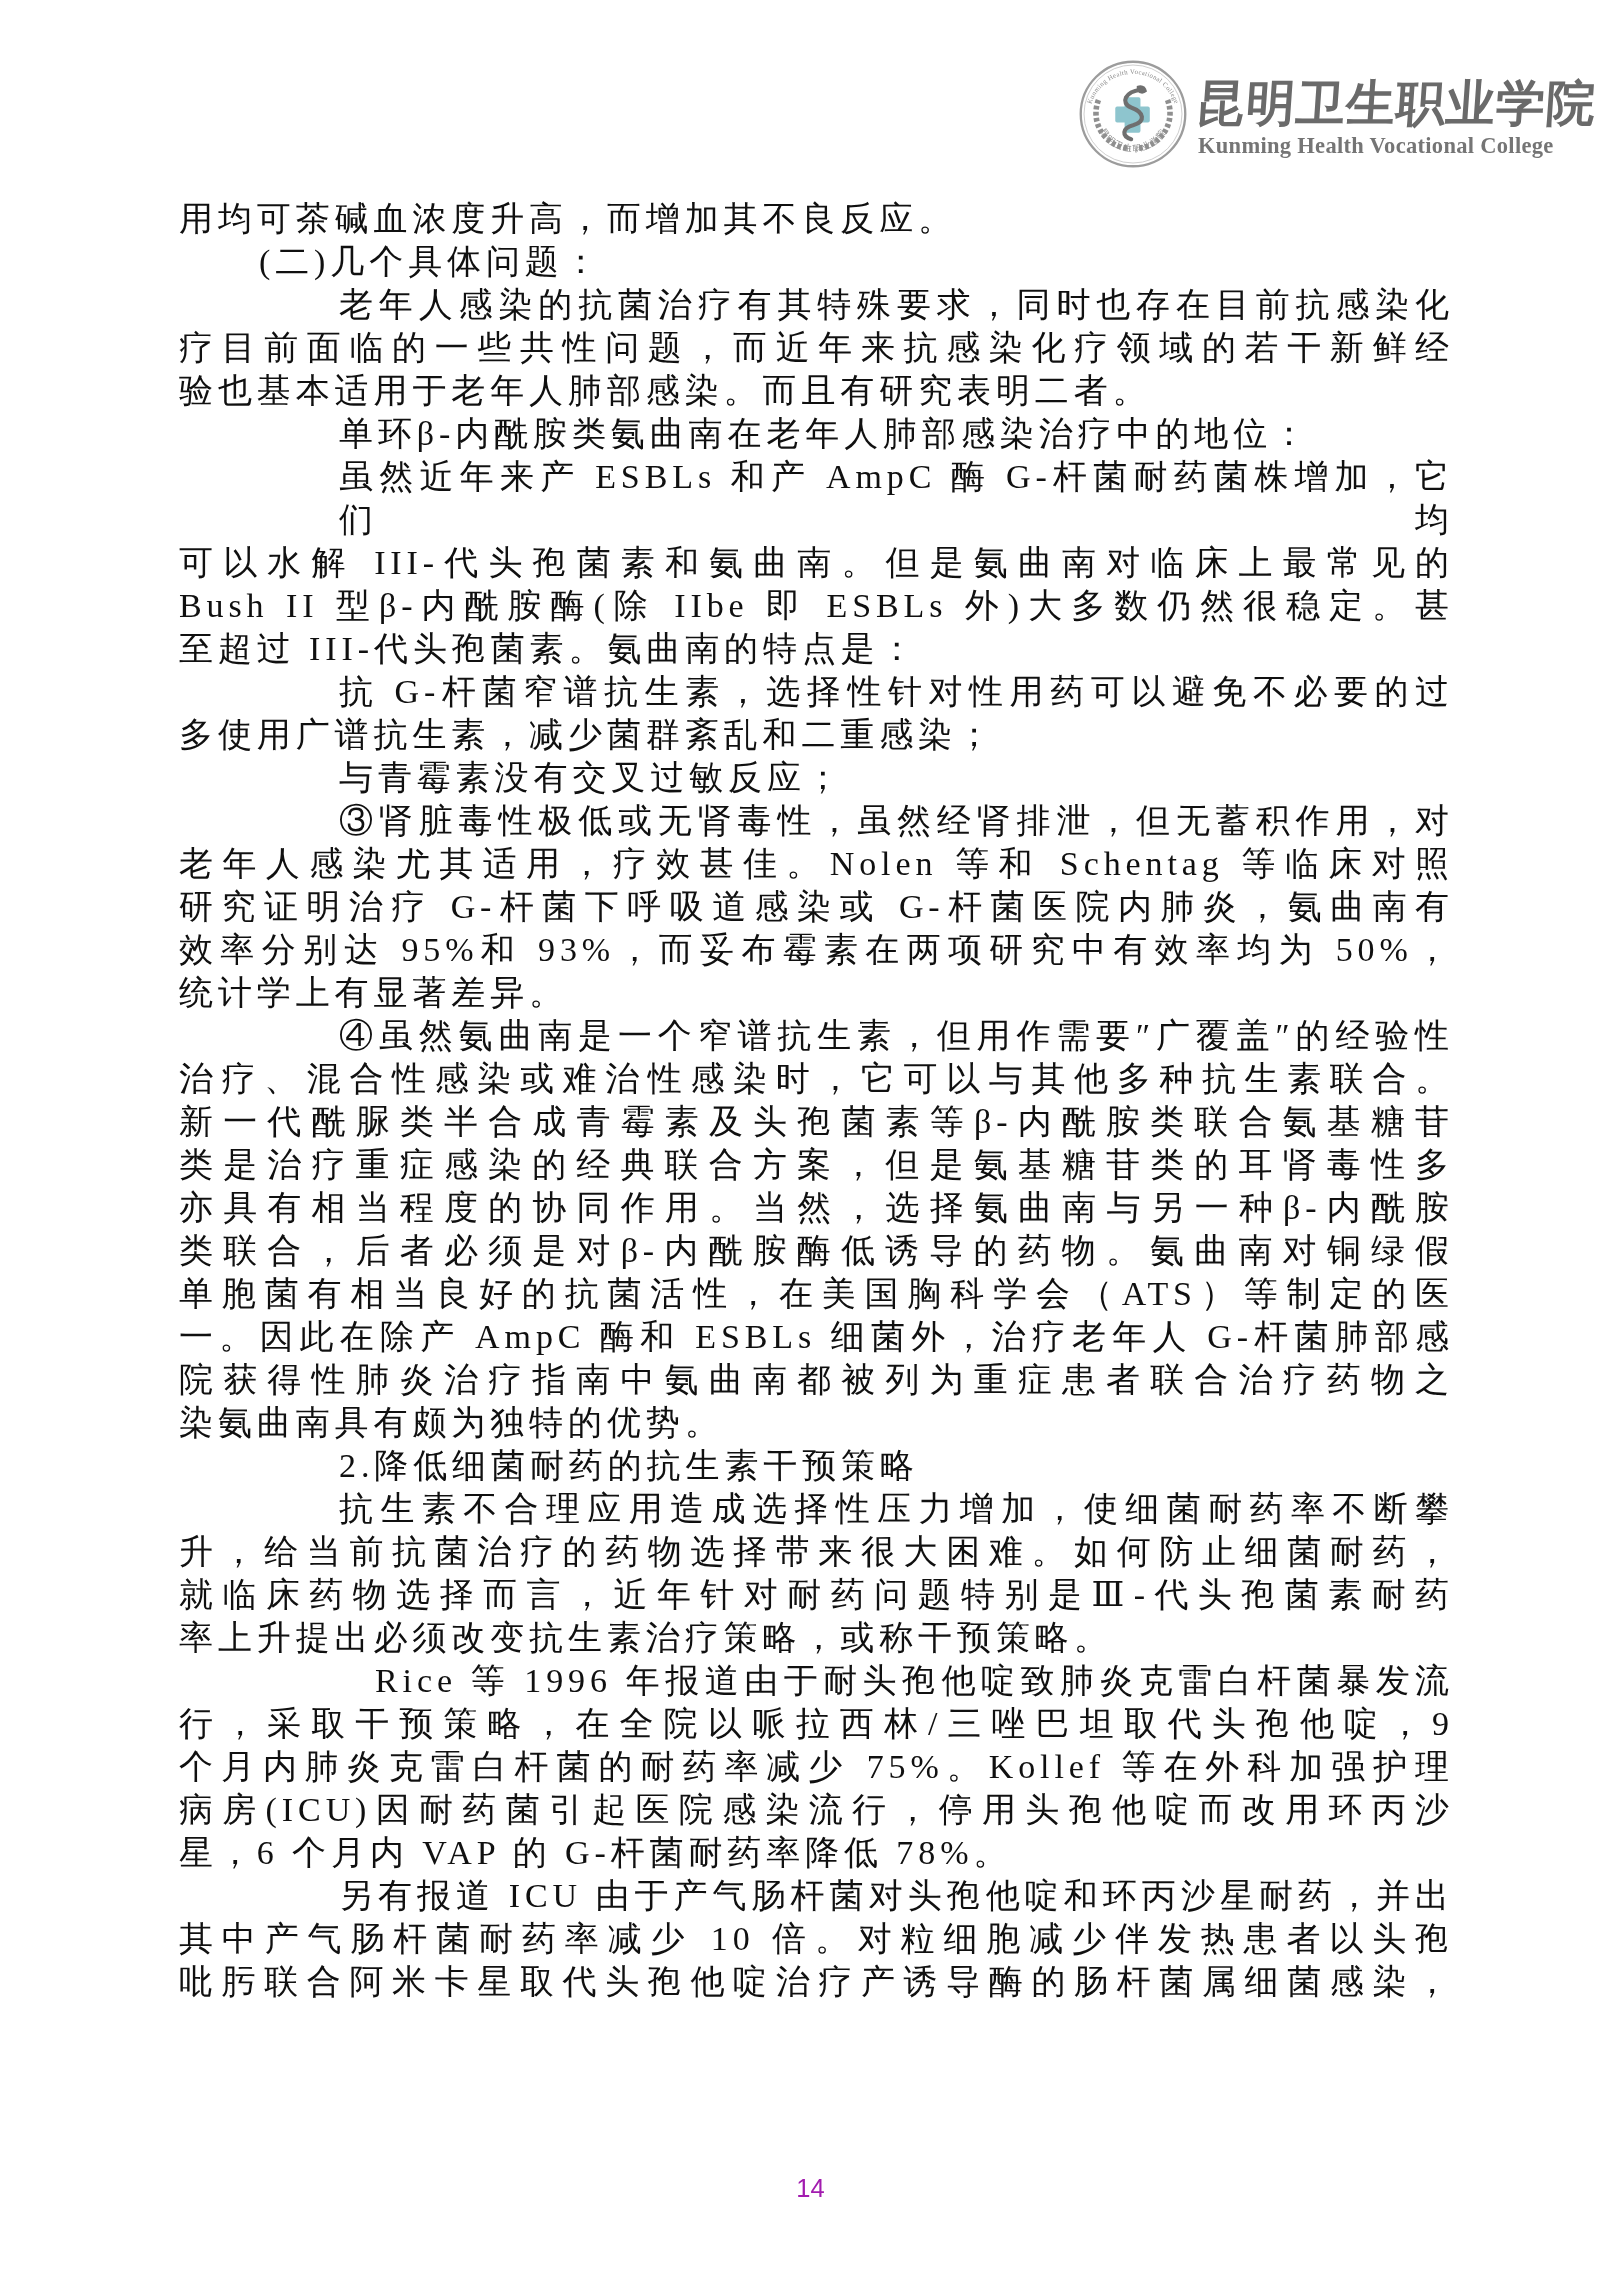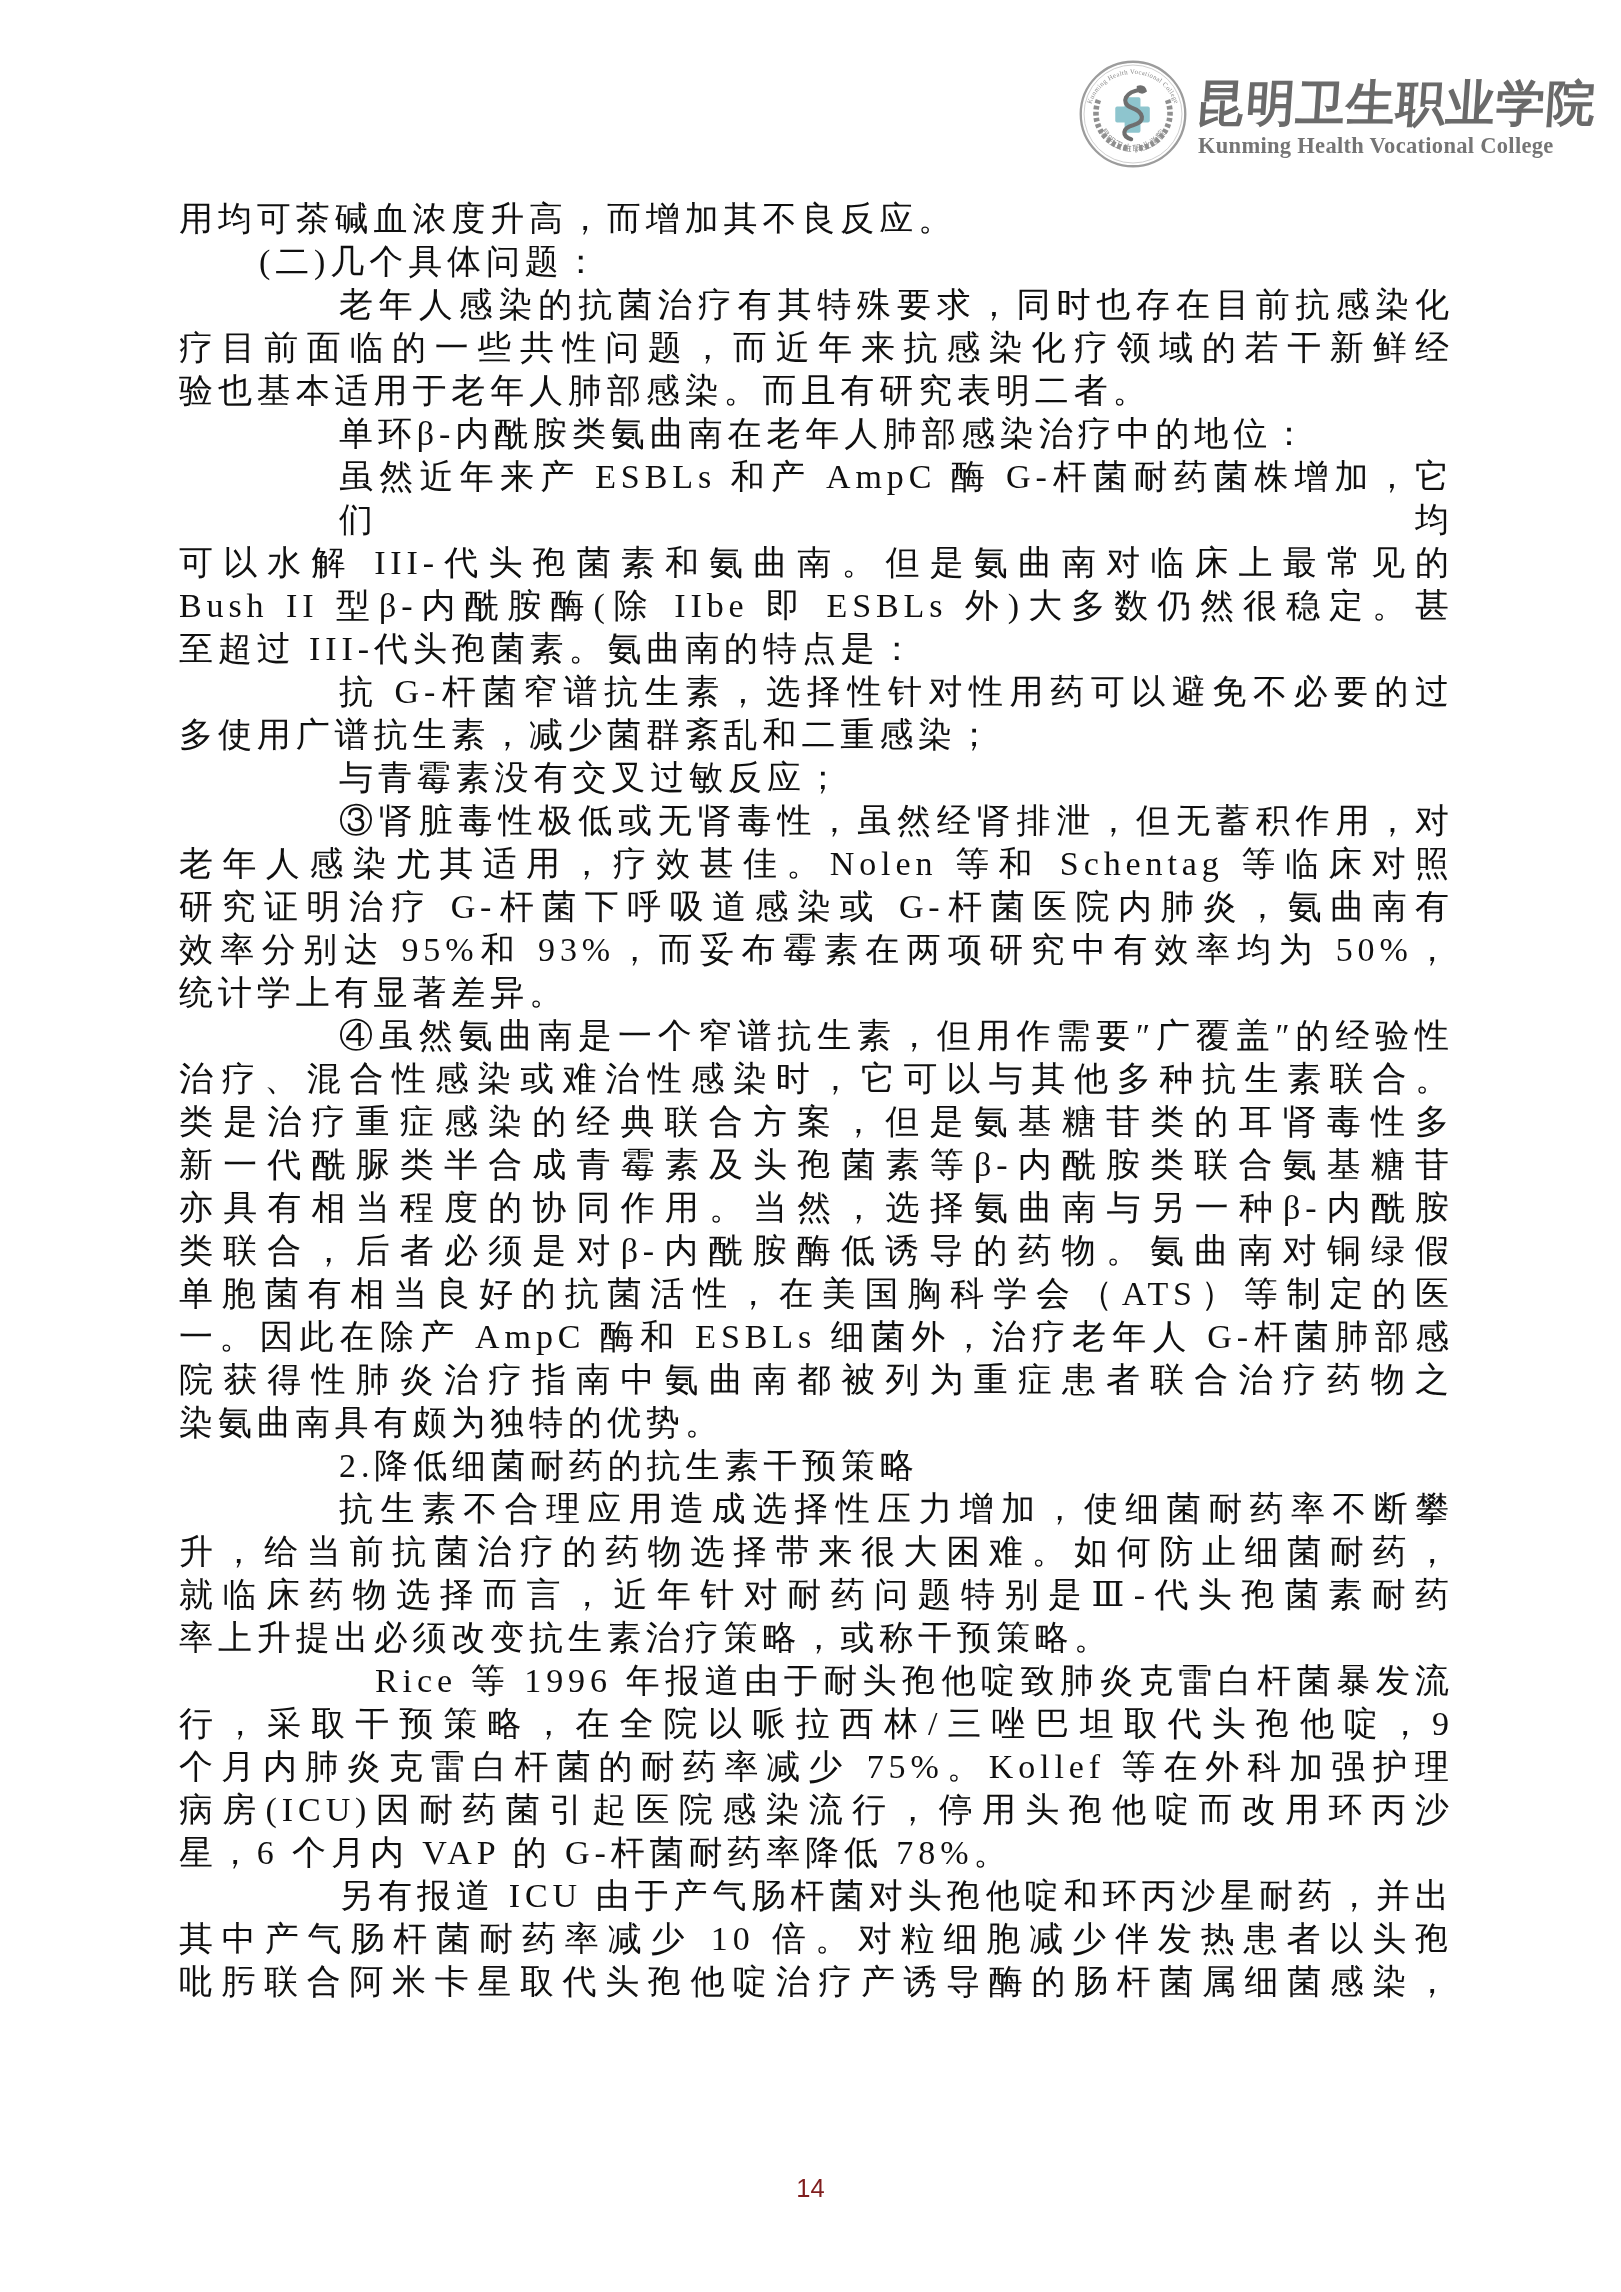--- a/index.html
+++ b/index.html
@@ -36,21 +36,21 @@
     white-space: normal; text-align: left; color: #101010; margin-left: 17px;
   }
   .line.just { text-align: justify; text-align-last: justify; }
   .line.ind1 { padding-left: 80px; }
   .line.ind2 { padding-left: 160px; }
   .line.ind3 { padding-left: 196px; }
 
   
   .pageno {
     position: absolute; left: 0; top: 2174px; width: 100%;
-    text-align: center; font-size: 25.5px; color: #7f1d1d;
+    text-align: center; font-size: 25.5px; color: #a21caf;
     font-family: "Liberation Sans", "DejaVu Sans", sans-serif;
   }
 </style>
 </head>
 <body>
 
 <div class="page">
 
   <svg class="seal" viewBox="0 0 120 120" aria-hidden="true">
     <defs>
@@ -93,22 +93,22 @@
       <div class="line just ind2">抗 G-杆菌窄谱抗生素，选择性针对性用药可以避免不必要的过</div>
       <div class="line">多使用广谱抗生素，减少菌群紊乱和二重感染；</div>
       <div class="line ind2">与青霉素没有交叉过敏反应；</div>
       <div class="line just ind2">③肾脏毒性极低或无肾毒性，虽然经肾排泄，但无蓄积作用，对</div>
       <div class="line just">老年人感染尤其适用，疗效甚佳。Nolen 等和 Schentag 等临床对照</div>
       <div class="line just">研究证明治疗 G-杆菌下呼吸道感染或 G-杆菌医院内肺炎，氨曲南有</div>
       <div class="line just">效率分别达 95%和 93%，而妥布霉素在两项研究中有效率均为 50%，</div>
       <div class="line">统计学上有显著差异。</div>
       <div class="line just ind2">④虽然氨曲南是一个窄谱抗生素，但用作需要″广覆盖″的经验性</div>
       <div class="line just">治疗、混合性感染或难治性感染时，它可以与其他多种抗生素联合。</div>
+      <div class="line just">新一代酰脲类半合成青霉素及头孢菌素等β-内酰胺类联合氨基糖苷</div>
       <div class="line just">类是治疗重症感染的经典联合方案，但是氨基糖苷类的耳肾毒性多</div>
-      <div class="line just">新一代酰脲类半合成青霉素及头孢菌素等β-内酰胺类联合氨基糖苷</div>
       <div class="line just">亦具有相当程度的协同作用。当然，选择氨曲南与另一种β-内酰胺</div>
       <div class="line just">类联合，后者必须是对β-内酰胺酶低诱导的药物。氨曲南对铜绿假</div>
       <div class="line just">单胞菌有相当良好的抗菌活性，在美国胸科学会（ATS）等制定的医</div>
       <div class="line just">一。因此在除产 AmpC 酶和 ESBLs 细菌外，治疗老年人 G-杆菌肺部感</div>
       <div class="line just">院获得性肺炎治疗指南中氨曲南都被列为重症患者联合治疗药物之</div>
       <div class="line">染氨曲南具有颇为独特的优势。</div>
       <div class="line ind2">2.降低细菌耐药的抗生素干预策略</div>
       <div class="line just ind2">抗生素不合理应用造成选择性压力增加，使细菌耐药率不断攀</div>
       <div class="line just">升，给当前抗菌治疗的药物选择带来很大困难。如何防止细菌耐药，</div>
       <div class="line just">就临床药物选择而言，近年针对耐药问题特别是Ⅲ-代头孢菌素耐药</div>

